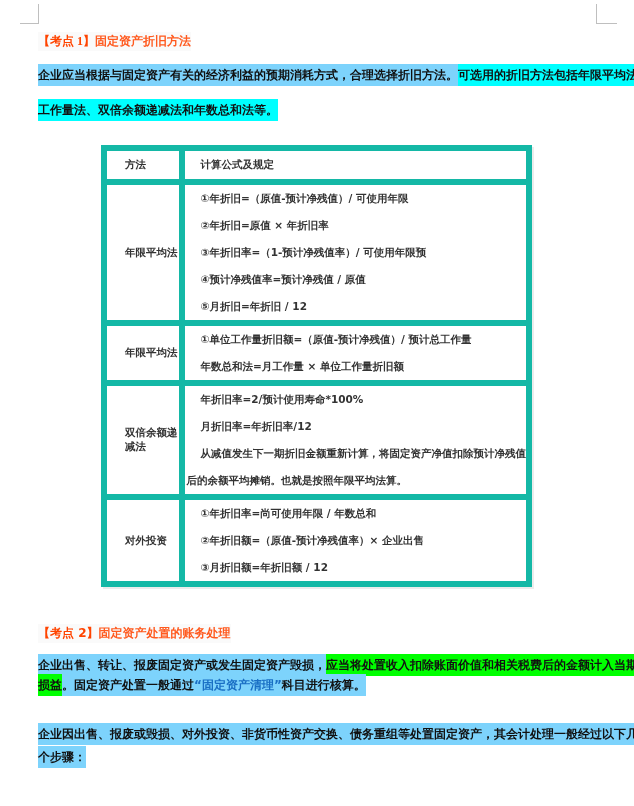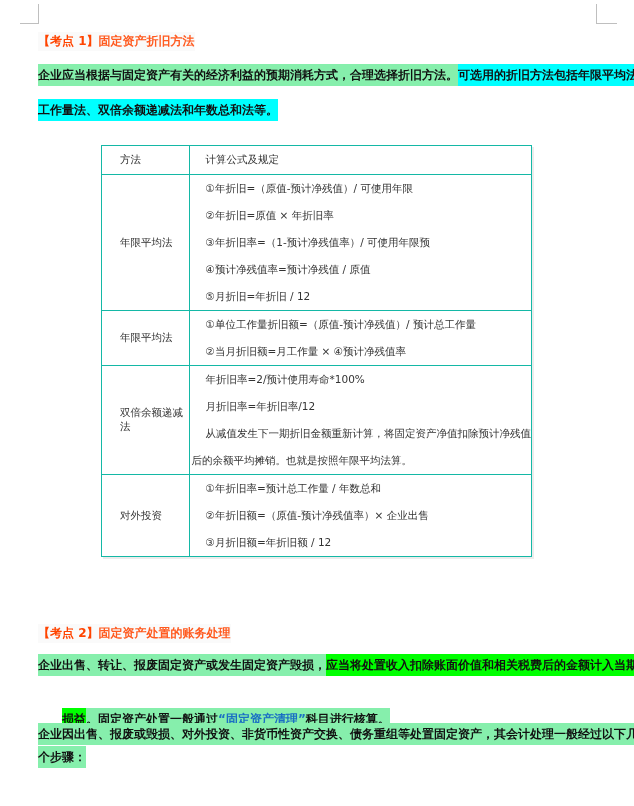--- a/index.html
+++ b/index.html
@@ -44,37 +44,38 @@
       position: absolute;
       left: 38px;
       font-size: 12px;
       font-weight: bold;
       color: #111;
       white-space: nowrap;
       line-height: 26px;
     }
     .hl-cyan { background: #00ffff; padding: 4px 0; }
     .hl-green { background: #00ff00; padding: 4px 0; }
-    .plain-bg { background: #86efac; padding: 4px 0; }
+    .plain-bg { background: #7dd3fc; padding: 4px 0; }
     .link-blue { color: #1a6fc4; font-weight: bold; }
 
     table.method-table {
       position: absolute;
       left: 101px;
       top: 145px;
       width: 431px;
       border-collapse: collapse;
       font-size: 10.5px;
       color: #333;
       box-shadow: 2px 2px 0 #ececec;
     }
     table.method-table td {
-      border: 1px solid #14b8a6;
+      border: 6px solid #14b8a6;
       vertical-align: middle;
       padding: 0;
+      font-weight: bold;
     }
     td.col-method {
       width: 99px;
       padding-left: 18px !important;
       box-sizing: border-box;
     }
     td.col-formula {
       padding-left: 16px !important;
     }
     .f-line {
@@ -84,21 +85,21 @@
     }
     .f-line.outdent { margin-left: -14px; }
     .row-header td { height: 28px; }
   </style>
 </head>
 <body>
 
 <div class="corner corner-tl"></div>
 <div class="corner corner-tr"></div>
 
-<div class="heading" style="top:32px;">
+<div class="heading" style="top:32px;font-family:Liberation Serif, serif;">
   <span class="tag">【考点 1】</span><span>固定资产折旧方法</span>
 </div>
 
 <div class="para-line" style="top:62px;">
   <span class="plain-bg">企业应当根据与固定资产有关的经济利益的预期消耗方式，合理选择折旧方法。</span><span class="hl-cyan">可选用的折旧方法包括年限平均法、</span>
 </div>
 <div class="para-line" style="top:97px;">
   <span class="hl-cyan">工作量法、双倍余额递减法和年数总和法等。</span>
 </div>
 
@@ -115,51 +116,51 @@
       <div class="f-line">②年折旧=原值 × 年折旧率</div>
       <div class="f-line">③年折旧率=（1-预计净残值率）/ 可使用年限预</div>
       <div class="f-line">④预计净残值率=预计净残值 / 原值</div>
       <div class="f-line">⑤月折旧=年折旧 / 12</div>
     </td>
   </tr>
   <tr>
     <td class="col-method">年限平均法</td>
     <td class="col-formula">
       <div class="f-line">①单位工作量折旧额=（原值-预计净残值）/ 预计总工作量</div>
-      <div class="f-line">②当月折旧额=月工作量 × ④预计净残值率</div>
+      <div class="f-line">年数总和法=月工作量 × 单位工作量折旧额</div>
     </td>
   </tr>
   <tr>
     <td class="col-method">双倍余额递减法</td>
     <td class="col-formula">
       <div class="f-line">年折旧率=2/预计使用寿命*100%</div>
       <div class="f-line">月折旧率=年折旧率/12</div>
       <div class="f-line">从减值发生下一期折旧金额重新计算，将固定资产净值扣除预计净残值</div>
       <div class="f-line outdent">后的余额平均摊销。也就是按照年限平均法算。</div>
     </td>
   </tr>
   <tr>
     <td class="col-method">对外投资</td>
     <td class="col-formula">
-      <div class="f-line">①年折旧率=预计总工作量 / 年数总和</div>
+      <div class="f-line">①年折旧率=尚可使用年限 / 年数总和</div>
       <div class="f-line">②年折旧额=（原值-预计净残值率）× 企业出售</div>
       <div class="f-line">③月折旧额=年折旧额 / 12</div>
     </td>
   </tr>
 </tbody>
   </table>
 
 <div class="heading" style="top:624px;text-align:right;">
   <span class="tag">【考点 2】</span><span>固定资产处置的账务处理</span>
 </div>
 
 <div class="para-line" style="top:652px;">
   <span class="plain-bg">企业出售、转让、报废固定资产或发生固定资产毁损，</span><span class="hl-green">应当将处置收入扣除账面价值和相关税费后的金额计入当期</span>
 </div>
-<div class="para-line" style="top:706px;margin-left:24px;">
+<div class="para-line" style="top:672px;">
   <span class="hl-green">损益</span><span class="plain-bg">。固定资产处置一般通过</span><span class="plain-bg link-blue">“固定资产清理”</span><span class="plain-bg">科目进行核算。</span>
 </div>
 
 <div class="para-line" style="top:721px;">
   <span class="plain-bg">企业因出售、报废或毁损、对外投资、非货币性资产交换、债务重组等处置固定资产，其会计处理一般经过以下几</span>
 </div>
 <div class="para-line" style="top:744px;">
   <span class="plain-bg">个步骤：</span>
 </div>
 

